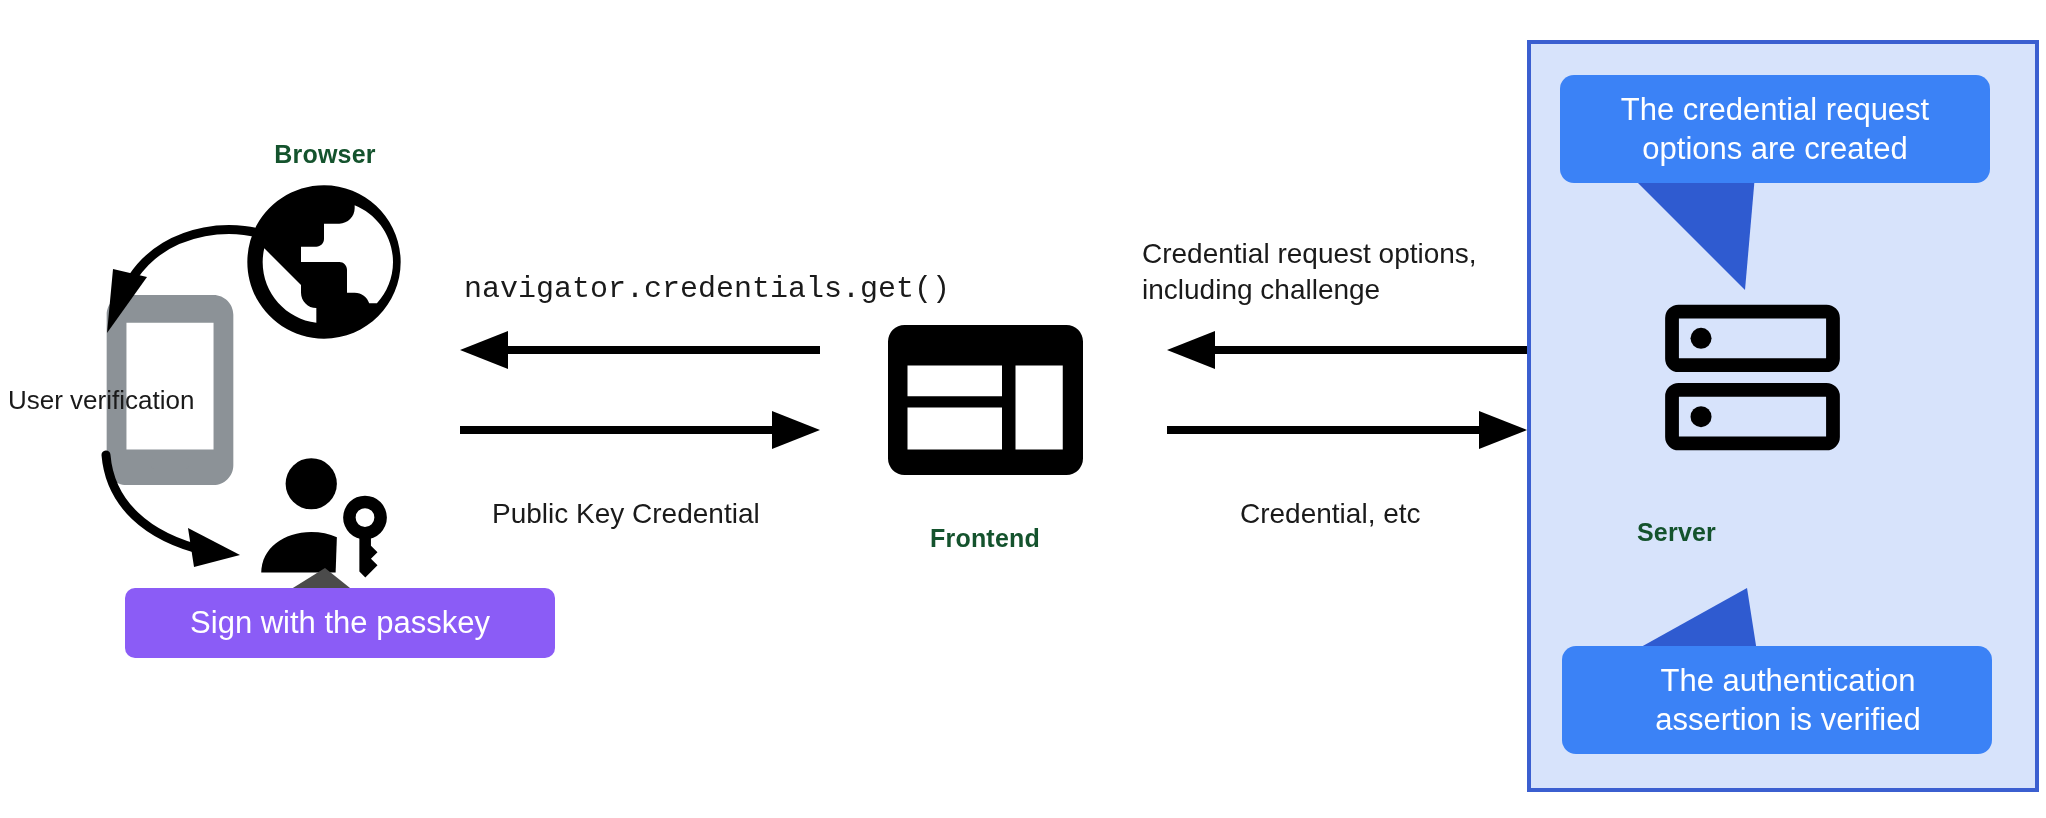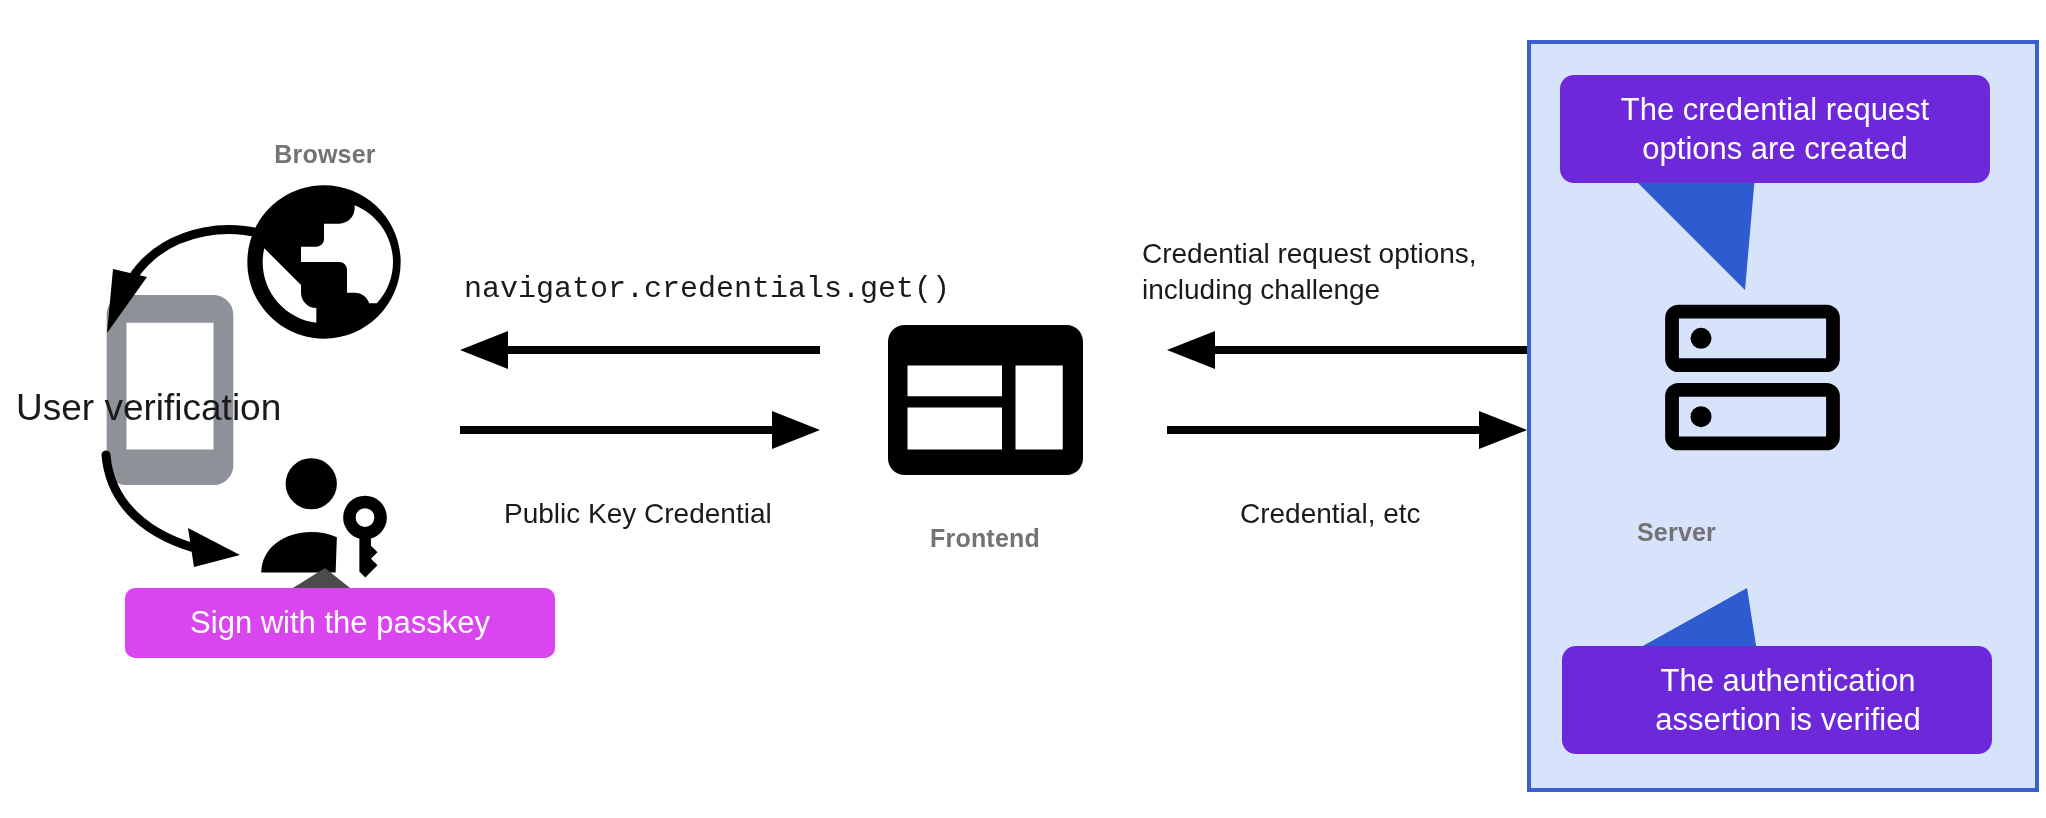--- a/index.html
+++ b/index.html
@@ -17,21 +17,21 @@
     background: #ffffff;
     overflow: hidden;
   }
   .abs { position: absolute; }
 
   
   .node-label {
     font-family: "Liberation Sans", sans-serif;
     font-weight: bold;
     font-size: 25px;
-    color: #737373;
+    color: #14532d;
     text-align: center;
     letter-spacing: 0.2px;
     white-space: nowrap;
   }
   .flow-label {
     font-family: "Liberation Sans", sans-serif;
     font-weight: normal;
     font-size: 28px;
     color: #1a1a1a;
     line-height: 1.28;
@@ -58,28 +58,28 @@
     box-sizing: border-box;
     border-radius: 14px;
     display: flex;
     align-items: center;
     justify-content: center;
     text-align: center;
     line-height: 1.26;
     white-space: pre-line;
   }
   .callout-blue {
-    background: #6d28d9;
+    background: #3b82f6;
     color: #ffffff;
     font-family: "Liberation Sans", sans-serif;
     font-size: 31px;
     padding: 10px 18px;
   }
   .callout-gray {
-    background: #d946ef;
+    background: #8b5cf6;
     color: #ffffff;
     font-family: "Liberation Sans", sans-serif;
     font-size: 31px;
     padding: 8px 20px;
     border-radius: 10px;
   }
   svg { display: block; overflow: visible; }
 </style>
 </head>
 <body>
@@ -96,21 +96,21 @@
     </svg>
   </div>
 
   <div class="abs" style="left:105px; top:295px; width:130px; height:190px;">
     <svg width="130" height="190" viewBox="0 0 16 24">
       <path fill="#8c9297" d="M13.5 0h-11C1.12 0 0 1.12 0 2.5v19C0 22.88 1.12 24 2.5 24h11c1.38 0 2.5-1.12 2.5-2.5v-19C16 1.12 14.88 0 13.5 0zm0 19.5h-11V3.5h11v16z"></path>
       <rect fill="#8c9297" x="5.6" y="20.6" width="4.8" height="1.3" rx="0.3"></rect>
     </svg>
   </div>
 
-  <div class="abs flow-label" style="left:16px; top:376px; font-size:37px;">User verification</div>
+  <div class="abs flow-label" style="left:8px; top:376px; font-size:26px;">User verification</div>
 
   <div class="abs" style="left:90px; top:215px; width:200px; height:140px;">
     <svg width="200" height="140" viewBox="0 0 200 140">
       <path d="M188 25 C 150 6, 78 10, 43 62" stroke="#000" stroke-width="9" fill="none" stroke-linecap="round"></path>
       <polygon points="17,118 57,62 23,54" fill="#000000"></polygon>
     </svg>
   </div>
 
   <div class="abs" style="left:98px; top:455px; width:180px; height:120px;">
     <svg width="180" height="120" viewBox="0 0 180 120">
@@ -144,21 +144,21 @@
     </svg>
   </div>
 
   <div class="abs" style="left:460px; top:415px; width:360px; height:30px;">
     <svg width="360" height="30" viewBox="0 0 360 30">
       <line x1="0" y1="15" x2="322" y2="15" stroke="#000" stroke-width="8"></line>
       <polygon points="360,15 312,-4 312,34" fill="#000000"></polygon>
     </svg>
   </div>
 
-  <div class="abs flow-label" style="left:504px; top:488px;text-align:center;">Public Key Credential</div>
+  <div class="abs flow-label" style="left:492px; top:488px;text-align:center;">Public Key Credential</div>
 
   <div class="abs" style="left:888px; top:325px; width:195px; height:150px;">
     <svg width="195" height="150" viewBox="0 0 26 20">
       <path fill="#000000" d="M2.2 0h21.6A2.2 2.2 0 0 1 26 2.2v15.6A2.2 2.2 0 0 1 23.8 20H2.2A2.2 2.2 0 0 1 0 17.8V2.2A2.2 2.2 0 0 1 2.2 0z"></path>
       <rect x="2.6" y="5.4" width="12.6" height="4.1" fill="#ffffff"></rect>
       <rect x="2.6" y="11.0" width="12.6" height="5.6" fill="#ffffff"></rect>
       <rect x="17.0" y="5.4" width="6.3" height="11.2" fill="#ffffff"></rect>
     </svg>
   </div>
   <div class="abs node-label" style="left:885px; top:500px; width:200px;margin-top:24px;">Frontend</div>

